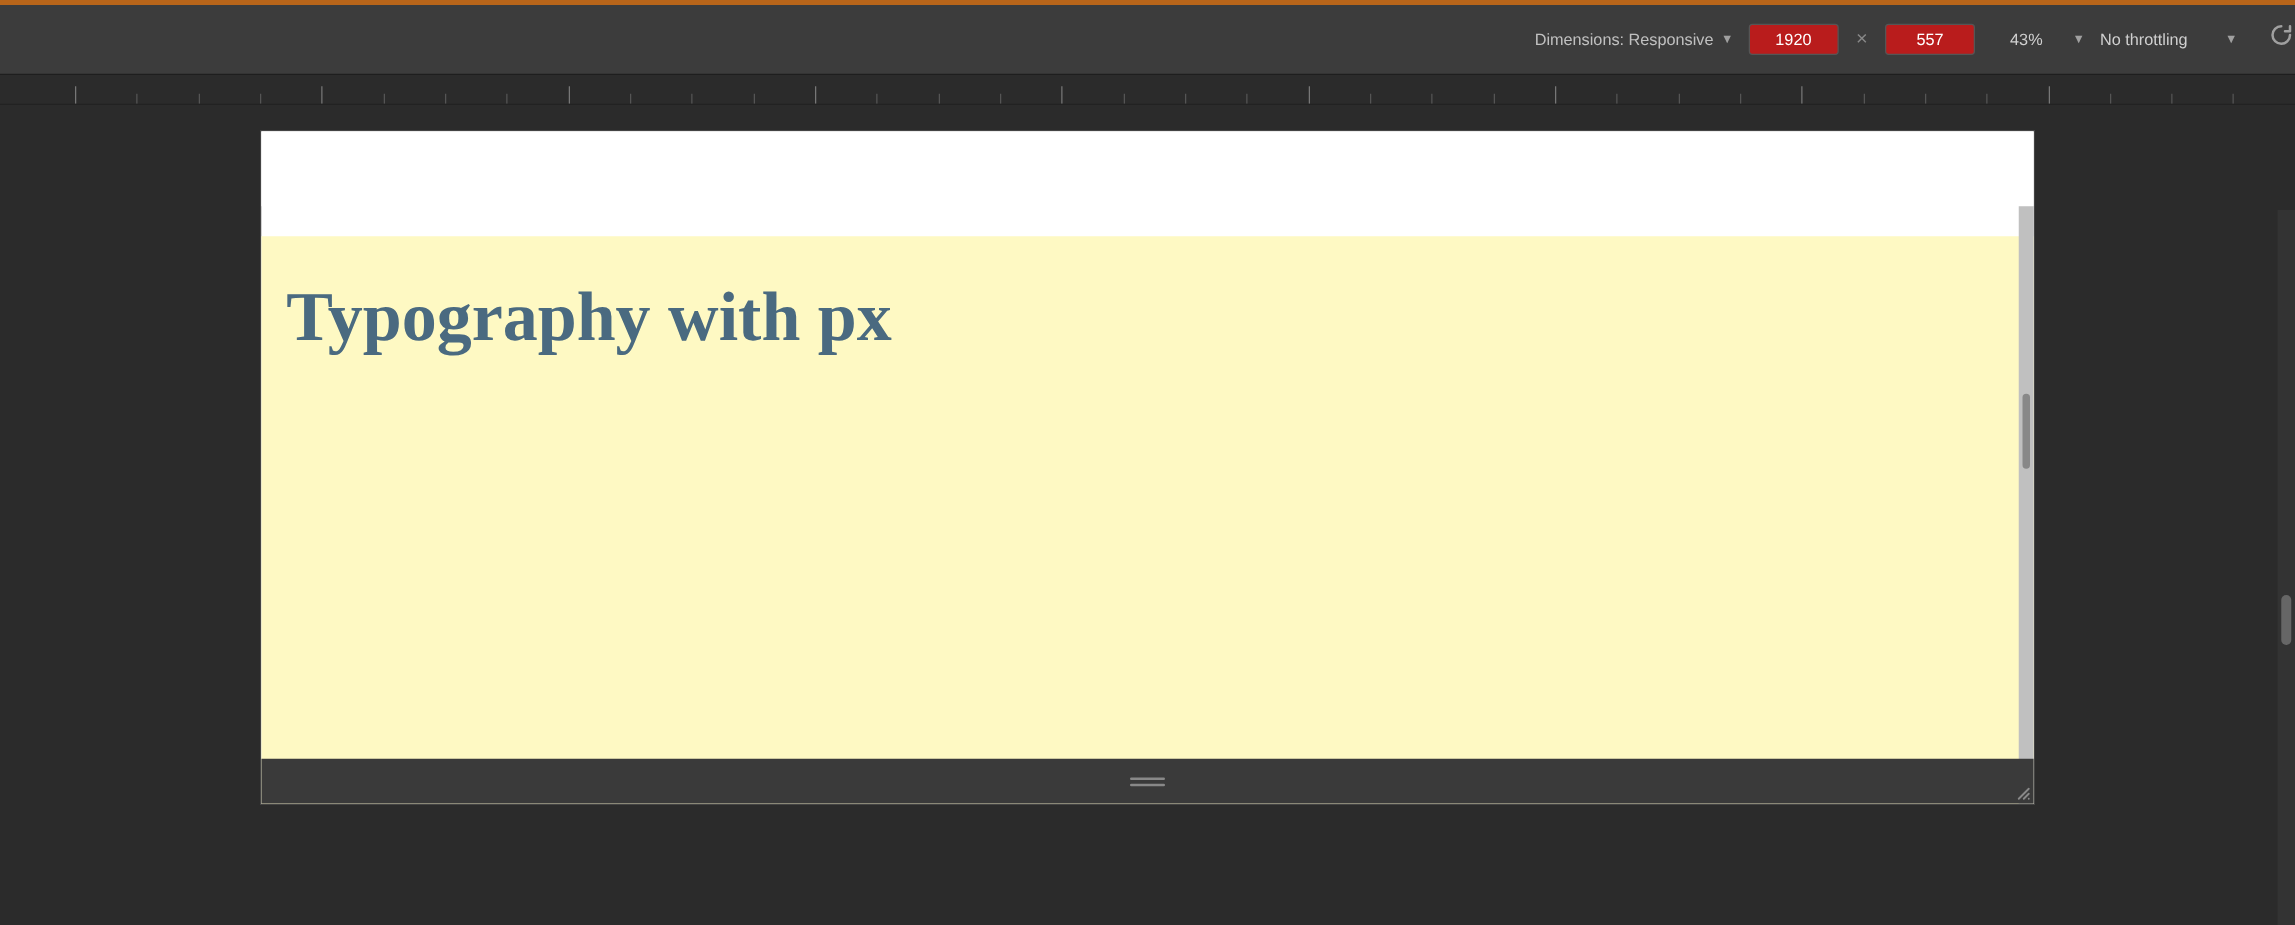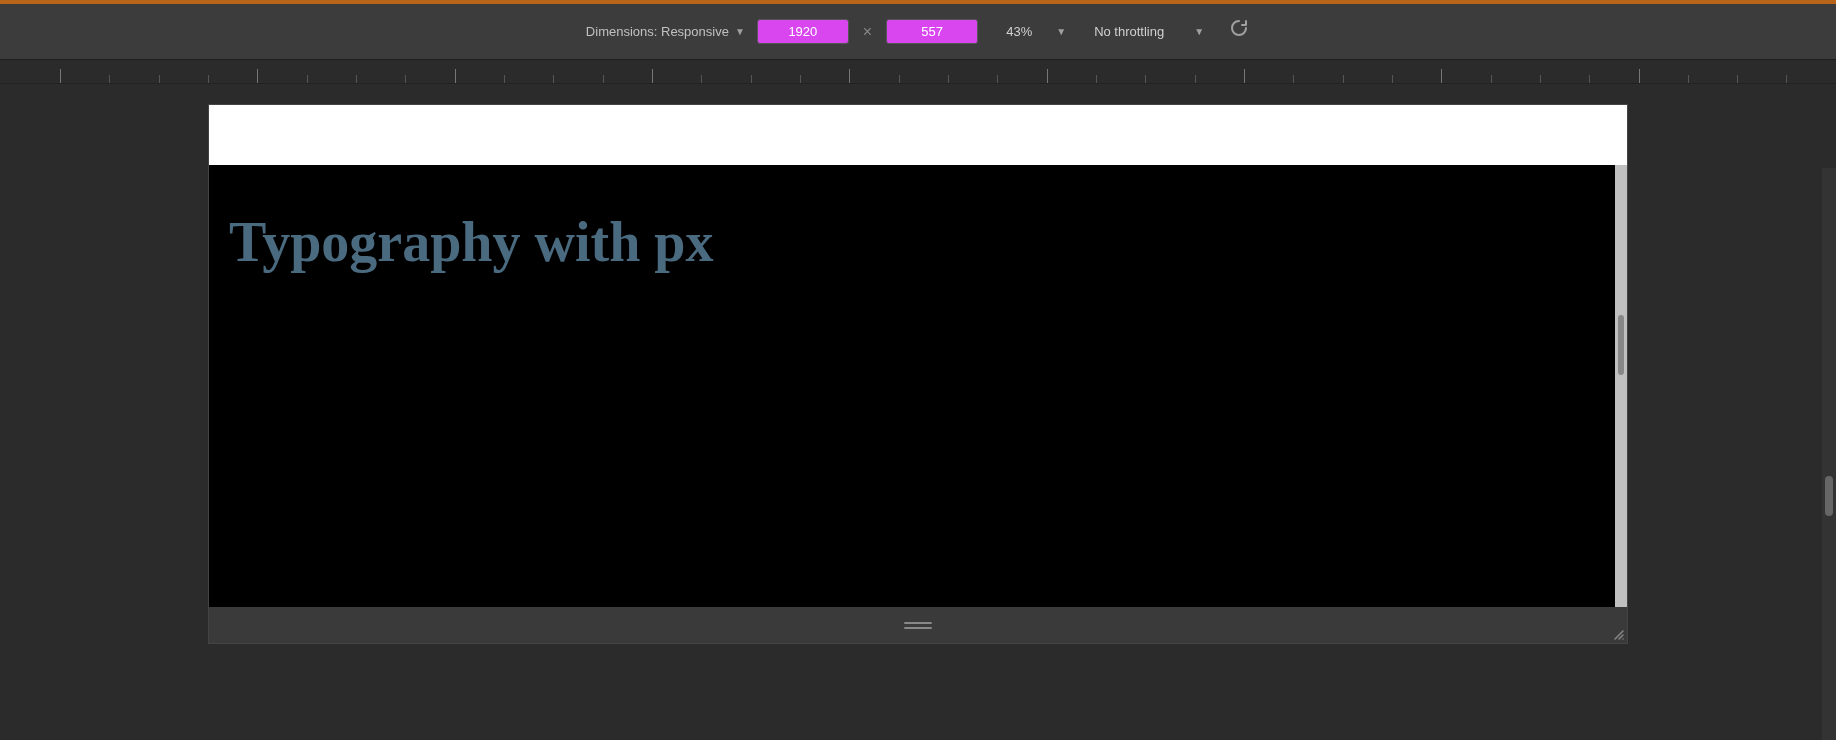--- a/index.html
+++ b/index.html
@@ -19,46 +19,46 @@
       background: #b8651a;
     }
 
     
     .toolbar {
       width: 100%;
       height: 56px;
       background: #3c3c3c;
       display: flex;
       align-items: center;
-      justify-content: center;
+      justify-content: flex-end;
       gap: 12px;
       border-bottom: 1px solid #1e1e1e;
     }
 
     .toolbar-item {
       display: flex;
       align-items: center;
       gap: 6px;
       color: #d0d0d0;
       font-size: 13px;
     }
 
     .dimensions-label {
       color: #c0c0c0;
       font-size: 13px;
     }
 
     .toolbar-input {
-      background: #d946ef;
+      background: #b91c1c;
       border: 1px solid #555;
       border-radius: 3px;
       color: #ffffff;
       font-size: 13px;
       padding: 4px 8px;
-      width: 92px;
+      width: 72px;
       text-align: center;
     }
 
     .toolbar-separator {
       color: #888;
       font-size: 16px;
       margin: 0 2px;
     }
 
     .dropdown-arrow {
@@ -123,22 +123,23 @@
     .viewport-top {
       width: 100%;
       height: 60px;
       background: #ffffff;
     }
 
     
     .viewport-content {
       width: 100%;
       height: 480px;
-      background: #000000;
-      padding: 44px 20px;
+      background: #fef9c3;
+      padding: 32px 20px;
+      margin-top: 24px;
     }
 
     .typography-px {
       font-size: 56px;
       font-weight: 700;
       color: #4a6a80;
       font-family: Georgia, 'Times New Roman', serif;
       line-height: 1.2;
       margin-bottom: 30px;
     }
@@ -258,21 +259,21 @@
 
   <span class="toolbar-separator">×</span>
 
   <input class="toolbar-input" type="text" value="557" style="">
 
   <div class="toolbar-item" style="margin-left:16px;gap:24px;">
     <span>43%</span>
     <span class="dropdown-arrow">▼</span>
   </div>
 
-  <div class="toolbar-item" style="margin-left:16px;gap:30px;">
+  <div class="toolbar-item" style="gap:30px;">
     <span>No throttling</span>
     <span class="dropdown-arrow">▼</span>
   </div>
 
   <div style="margin-left:12px; cursor:pointer; color:#a0a0a0; font-size:20px; font-weight:bold;">
     <svg width="22" height="22" viewBox="0 0 22 22" fill="none" xmlns="http://www.w3.org/2000/svg">
       <path d="M11 3C7.13 3 4 6.13 4 10s3.13 7 7 7 7-3.13 7-7" stroke="#a0a0a0" stroke-width="2" fill="none" stroke-linecap="round"></path>
       <path d="M18 3l0 4-4 0" stroke="#a0a0a0" stroke-width="2" fill="none" stroke-linecap="round" stroke-linejoin="round"></path>
     </svg>
   </div>

